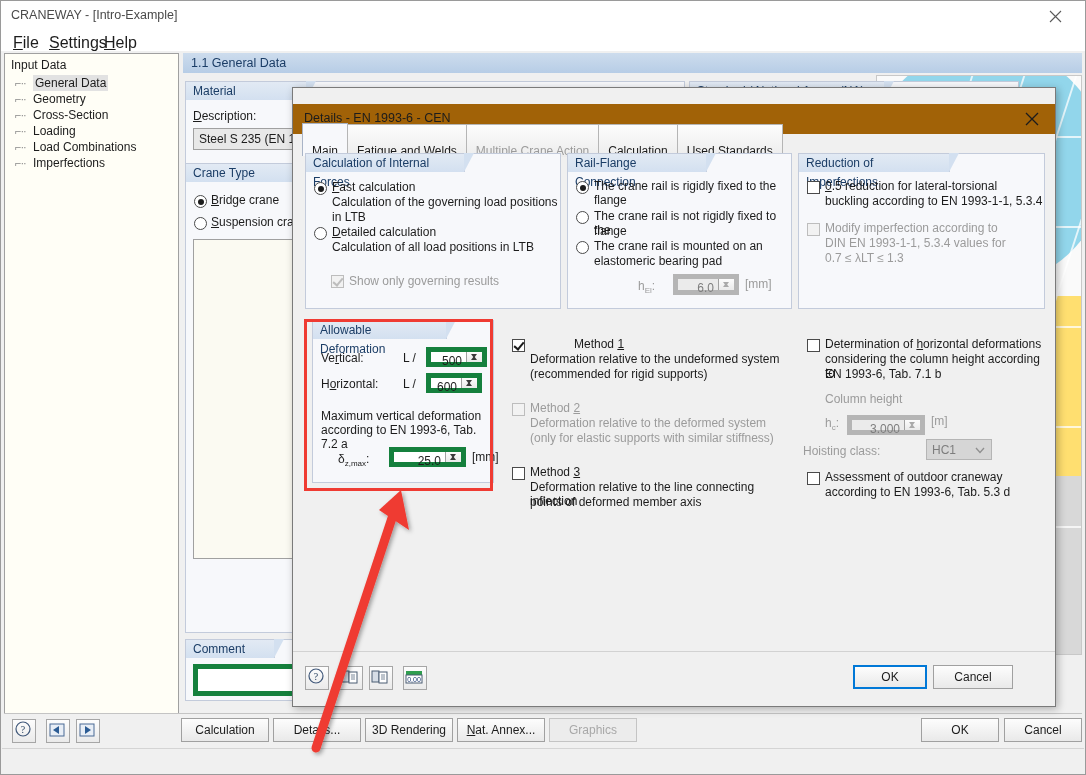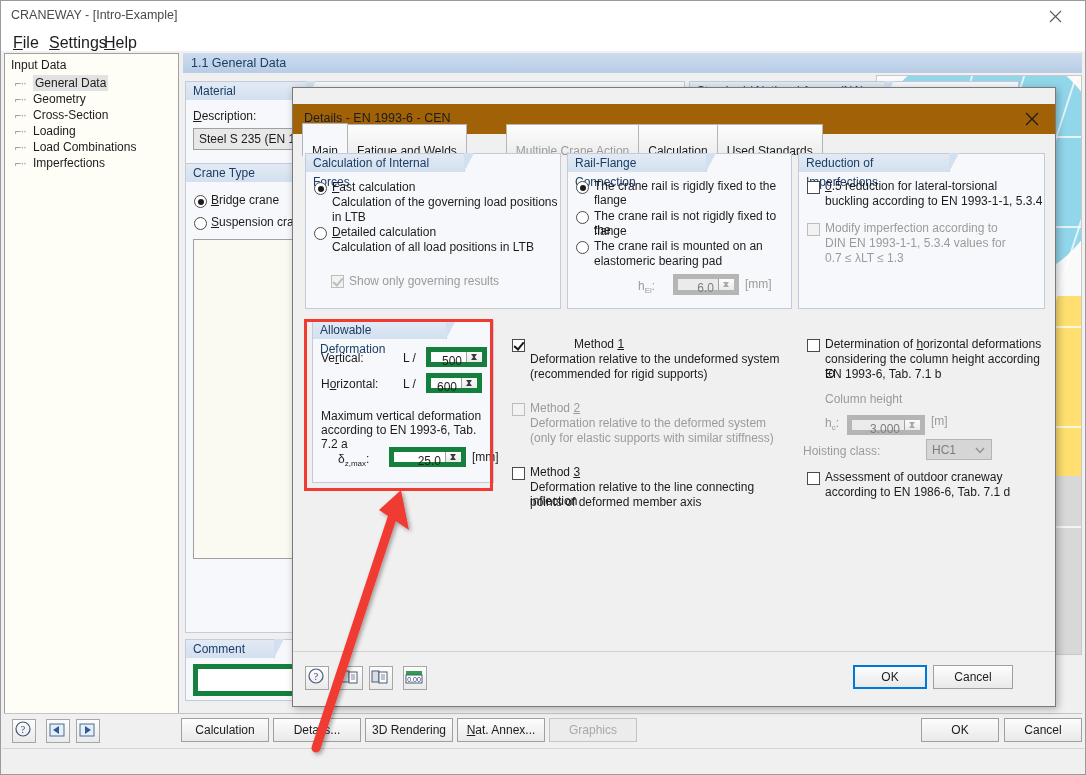--- a/index.html
+++ b/index.html
@@ -85,21 +85,21 @@
   .dlg-title{position:absolute;left:0;top:16px;width:100%;height:30px;background:#a16207;}
   .dlg-title .t{position:absolute;left:11px;top:7px;font-size:12.5px;color:#1c1c1c;}
   .dlg-close{position:absolute;right:1px;top:1px;width:44px;height:26px;}
   .dlg-close svg{position:absolute;left:15px;top:7px;}
 
   .tabstrip{position:absolute;left:9px;top:36px;height:22px;}
   .tab{position:relative;float:left;height:22px;line-height:21px;padding:16px 9px;font-size:12px;
        background:linear-gradient(to bottom,#fcfcfc,#ececec);border:1px solid #b5b5b5;border-bottom:none;
        box-sizing:border-box;color:#1c1c1c;margin-right:-1px;}
   .tab.active{background:#f7f8fb;height:24px;line-height:22px;top:-1px;border-color:#a8b3c6;}
-  .tab.dis{color:#9b9b9b;margin-left:40px;}
+  .tab.dis{color:#9b9b9b;}
   .tabpage{position:absolute;left:9px;top:57px;width:746px;height:607px;}
 
   .spin{position:absolute;width:15px;top:0;bottom:0;background:linear-gradient(to bottom,#fcfcfc,#eaeaea);border-left:1px solid #a0a0a0;}
   .spin:before,.spin:after{content:"";position:absolute;left:4px;border-left:3px solid transparent;border-right:3px solid transparent;}
   .spin:before{top:4px;border-bottom:4px solid #3a3a3a;}
   .spin:after{bottom:4px;border-top:4px solid #3a3a3a;}
   .spin.dim:before{border-bottom-color:#a9a9a9;}
   .spin.dim:after{border-top-color:#a9a9a9;}
   .val{position:absolute;right:20px;top:2px;font-size:12px;}
   .val.dim{color:#7d7d7d;}
@@ -391,21 +391,21 @@
         <div class="lbl dim" style="left:1px;top:109px;">Hoisting class:</div>
         <div class="combo" style="left:124px;top:104px;width:66px;height:21px;color:#7d7d7d;background:#d6d6d6;border-color:#b5b5b5;">
           <span>HC1</span>
           <svg width="10" height="7" viewBox="0 0 10 7" style="position:absolute;right:6px;top:7px;">
             <path d="M1 1 L5 5.5 L9 1" stroke="#8f8f8f" stroke-width="1.3" fill="none"></path>
           </svg>
         </div>
 
         <div class="chk" style="left:5px;top:137px;"></div>
         <div class="lbl" style="left:23px;top:135px;">Assessment of outdoor craneway</div>
-        <div class="lbl" style="left:23px;top:150px;">according to EN 1986-6, Tab. 7.1 d</div>
+        <div class="lbl" style="left:23px;top:150px;">according to EN 1993-6, Tab. 5.3 d</div>
       </div>
 
       <div style="position:absolute;left:3px;top:175px;width:740px;height:420px;border:1px solid #c3cbdb;background:#f7f8fb;z-index:-1;"></div>
     </div>
 
     <div style="position:absolute;left:0;bottom:0;width:100%;height:54px;background:#f0f0f0;border-top:1px solid #d2d2d2;">
       <div class="icobtn" style="left:12px;top:14px;">
         <svg width="20" height="20" viewBox="0 0 20 20">
           <circle cx="10" cy="9" r="7" fill="none" stroke="#40587a" stroke-width="1.2"></circle>
           <text x="10" y="13" font-size="10" text-anchor="middle" fill="#26405f" font-family="Liberation Serif,serif">?</text>

